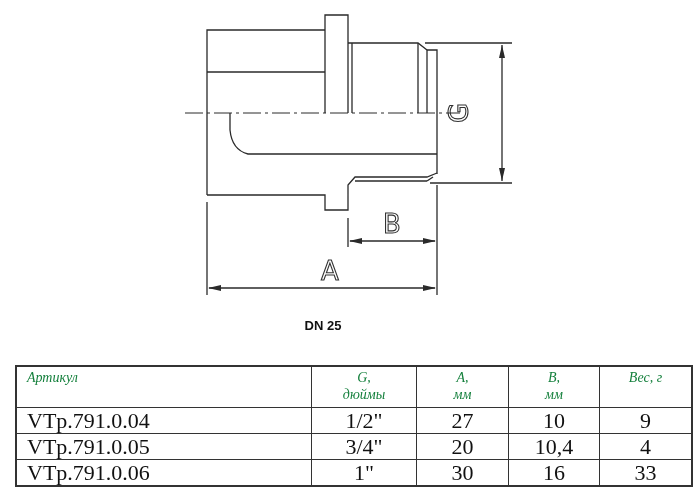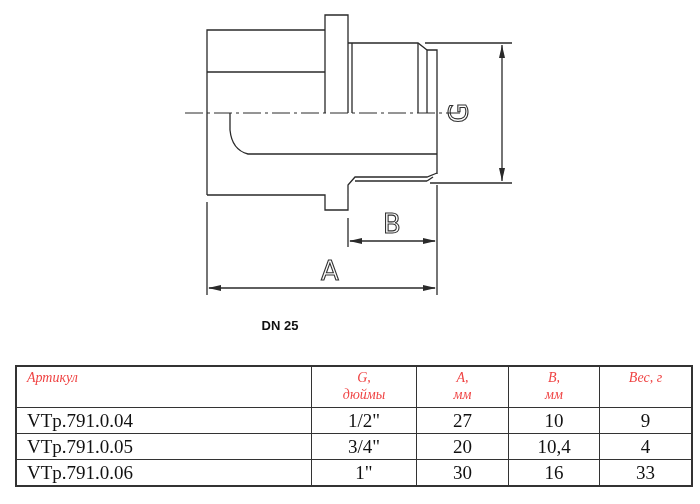--- a/index.html
+++ b/index.html
@@ -1,22 +1,22 @@
 <!DOCTYPE html>
 <html><head>
 <meta charset="utf-8">
 <style>
   html, body { margin: 0; padding: 0; background: #ffffff; }
   body { width: 700px; height: 504px; position: relative; overflow: hidden; font-family: "Liberation Serif", serif; color: #111; }
   #drawing { position: absolute; left: 0; top: 0; width: 700px; height: 320px; }
-  #dn-label { position: absolute; left: 0; width: 560px; top: 318px; text-align: center; font-family: "Liberation Sans", sans-serif; font-weight: bold; font-size: 13px; color: #111; }
+  #dn-label { position: absolute; left: 0; width: 560px; top: 318px; text-align: center; font-family: "Liberation Sans", sans-serif; font-weight: bold; font-size: 13px; color: #111; padding-left: 43px; }
   #spec-table { position: absolute; left: 15px; top: 365px; border-collapse: collapse; border: 2px solid #333; }
   #spec-table th, #spec-table td { border: 1.5px solid #333; padding: 0; }
-  #spec-table th { height: 38px; vertical-align: top; font-weight: normal; font-style: italic; font-size: 14px; line-height: 17px; color: #ef4444; padding-top: 2px; }
-  #spec-table td { height: 25px; font-size: 19px; line-height: 22px; text-align: center; color: #111; margin-left: 21px; }
+  #spec-table th { height: 38px; vertical-align: top; font-weight: normal; font-style: italic; font-size: 14px; line-height: 17px; color: #15803d; padding-top: 2px; }
+  #spec-table td { height: 25px; font-size: 22px; line-height: 22px; text-align: center; color: #111; margin-left: 21px; }
   #spec-table th.c0, #spec-table td.c0 { text-align: left; padding-left: 10px; }
   .c0 { width: 284px; } .c1 { width: 104px; } .c2 { width: 91px; } .c3 { width: 90px; } .c4 { width: 91px; }
   .hdr-line { display: block; }
 </style>
 </head>
 <body>
 
 <svg id="drawing" viewBox="0 0 700 320" xmlns="http://www.w3.org/2000/svg">
   <g fill="none" stroke="#2a2a2a" stroke-width="1.3">
 

